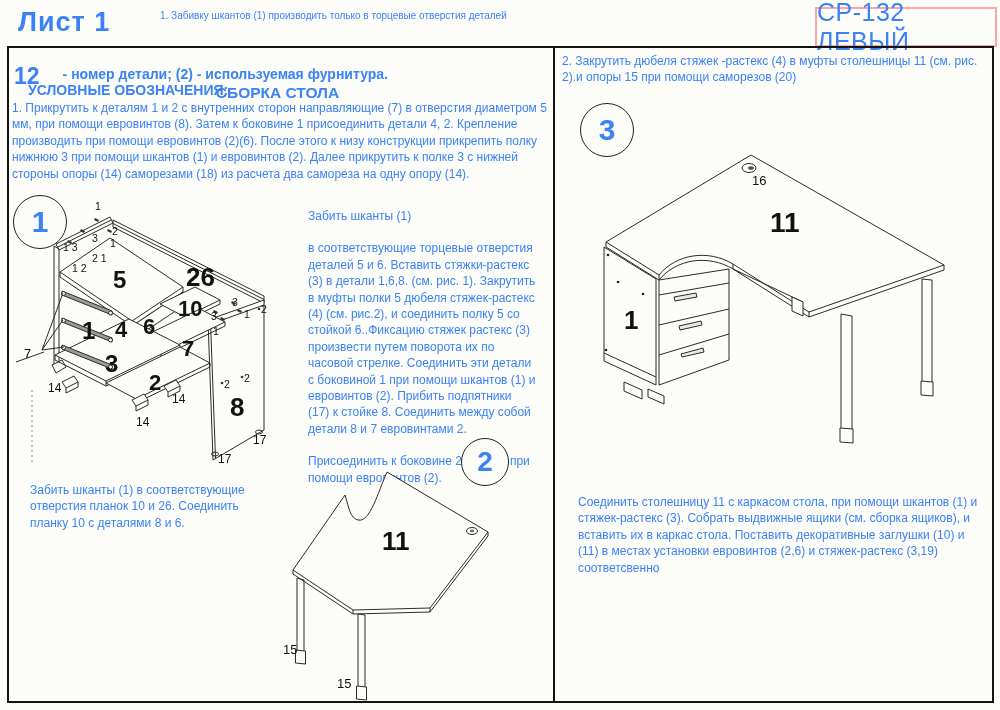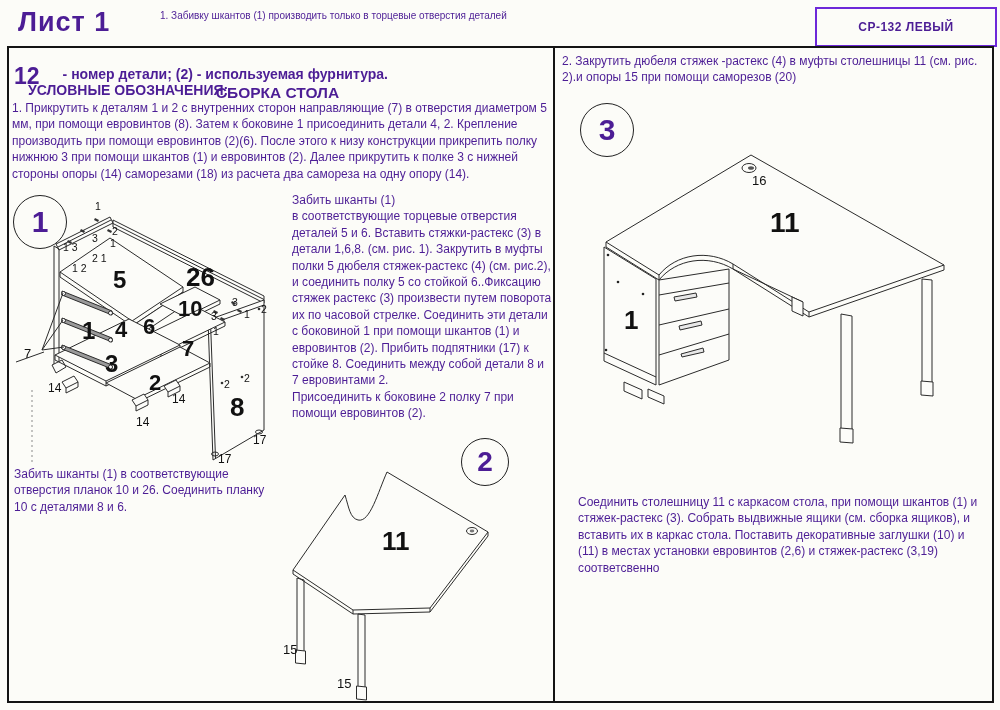--- a/index.html
+++ b/index.html
@@ -1,26 +1,26 @@
 <!DOCTYPE html>
 <html><head>
 <meta charset="utf-8">
 <style>
   html,body{margin:0;padding:0;background:#e9e9e6;}
   #page{position:relative;width:1000px;height:710px;background:#fcfcf8;
-        font-family:"Liberation Sans","DejaVu Sans",sans-serif;color:#4c1d95;overflow:hidden;}
+        font-family:"Liberation Sans","DejaVu Sans",sans-serif;color:#3b82f6;overflow:hidden;}
   .abs{position:absolute;}
   .sheet-title{font-size:27px;font-weight:bold;letter-spacing:1px;}
   .head-notes{font-size:10px;line-height:21px;white-space:nowrap;}
-  .badge-box{border:2px solid #6d28d9;width:178px;height:36px;display:flex;align-items:center;justify-content:center;
-             font-size:12px;letter-spacing:.5px;background:#fcfcf8;font-weight:bold;}
+  .badge-box{border:2px solid #fca5a5;width:178px;height:36px;display:flex;align-items:center;justify-content:center;
+             font-size:25px;letter-spacing:.5px;background:#fcfcf8;}
   .frame{border:2px solid #141414;}
   .vdivider{background:#141414;width:2px;}
   .txt{font-size:12px;line-height:16.4px;}
-  .txt p{margin:0;}
+  .txt p{margin:16px;}
   .legend-title{font-size:14px;font-weight:bold;margin-top:29px;}
   .legend-num{font-size:23px;font-weight:bold;line-height:20px;}
   .legend-rest{font-size:14px;font-weight:bold;margin-left:23px;}
   .section-title{font-size:15.5px;font-weight:bold;text-align:center;}
   .fig-badge{border:1.7px solid #222;border-radius:50%;display:flex;align-items:center;justify-content:center;
              font-weight:bold;background:#fcfcf8;box-sizing:border-box;}
   svg.fig{overflow:visible;}
   svg.fig *{vector-effect:non-scaling-stroke;}
   svg.fig text{fill:#111;font-family:"Liberation Sans","DejaVu Sans",sans-serif;}
 </style>

